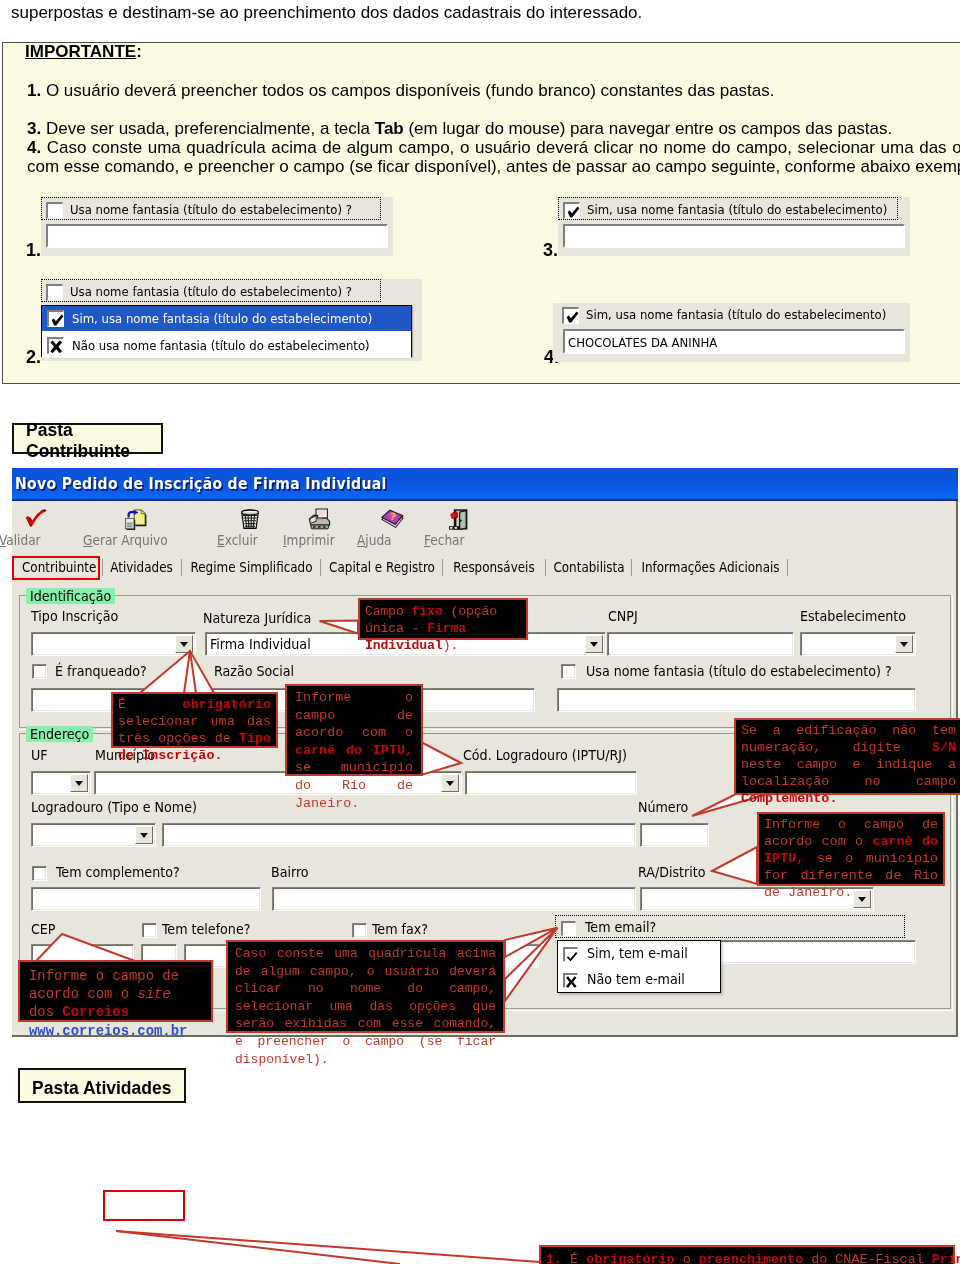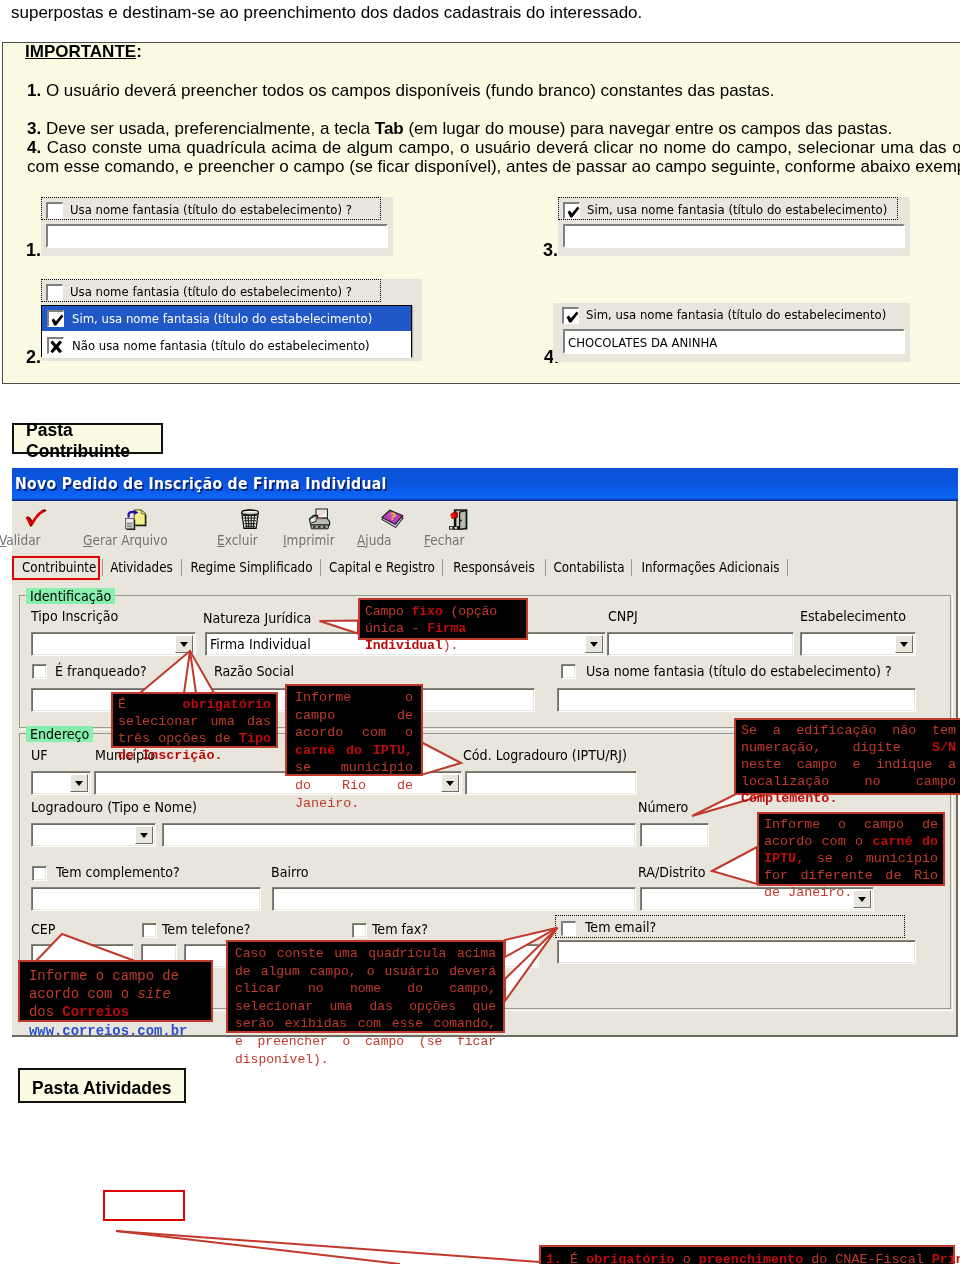--- a/index.html
+++ b/index.html
@@ -381,20 +381,38 @@
     <div class="tfield" style="left:172px;top:366px;width:145px;height:24px;"></div>
     <div class="tfield" style="left:339px;top:366px;width:36px;height:24px;"></div>
     <div class="tfield" style="left:382px;top:366px;width:145px;height:24px;"></div>
 
     <div class="abs dotbox" style="left:543px;top:337px;width:350px;height:23px;">
       <span class="abs cbmark" style="left:5px;top:3px;width:15px;height:15px;"></span>
       <span class="abs flab" style="left:29px;top:3px;">Tem email?</span>
     </div>
     <div class="tfield" style="left:545px;top:362px;width:359px;height:24px;"></div>
 
+    <div class="abs" style="left:545px;top:362px;width:164px;height:53px;background:#fff;border:1px solid #000;box-sizing:border-box;box-shadow:2px 2px 2px rgba(0,0,0,.2);">
+      <div class="abs" style="left:0;top:0;width:162px;height:26px;">
+        <span class="abs cbmark" style="left:5px;top:4px;width:15px;height:15px;">
+          <svg width="15" height="15" viewBox="0 0 15 15" style="position:absolute;left:0;top:0">
+              <path d="M3.0 7.2 L5.4 9.8 L11.0 3.0 L12.4 4.2 L5.6 12.2 L1.9 8.4 Z" fill="#000"></path>
+            </svg>
+        </span>
+        <span class="abs flab" style="left:29px;top:4px;">Sim, tem e-mail</span>
+      </div>
+      <div class="abs" style="left:0;top:26px;width:162px;height:26px;">
+        <span class="abs cbmark" style="left:5px;top:4px;width:15px;height:15px;">
+          <svg width="15" height="15" viewBox="0 0 15 15" style="position:absolute;left:-1px;top:0">
+              <path d="M2.0 2.6 L4.1 1.3 L7.3 5.4 L10.5 1.3 L12.6 2.6 L9.2 7.0 L12.6 11.4 L10.5 12.8 L7.3 8.7 L4.1 12.8 L2.0 11.4 L5.4 7.0 Z" fill="#000"></path>
+            </svg>
+        </span>
+        <span class="abs flab" style="left:29px;top:4px;">Não tem e-mail</span>
+      </div>
+    </div>
 
   </div>
 
   <svg class="calloutsvg" style="left:0;top:0;width:960px;height:1264px;">
 
     <path class="redfill" d="M358 620.5 L319.5 621.0 L358 633.5 Z"></path>
 
     <path class="redfill" d="M190 651 L140 693 L214 693 Z"></path>
     <path class="redfill" d="M190 651 L184 693 L196 693 Z"></path>
 

